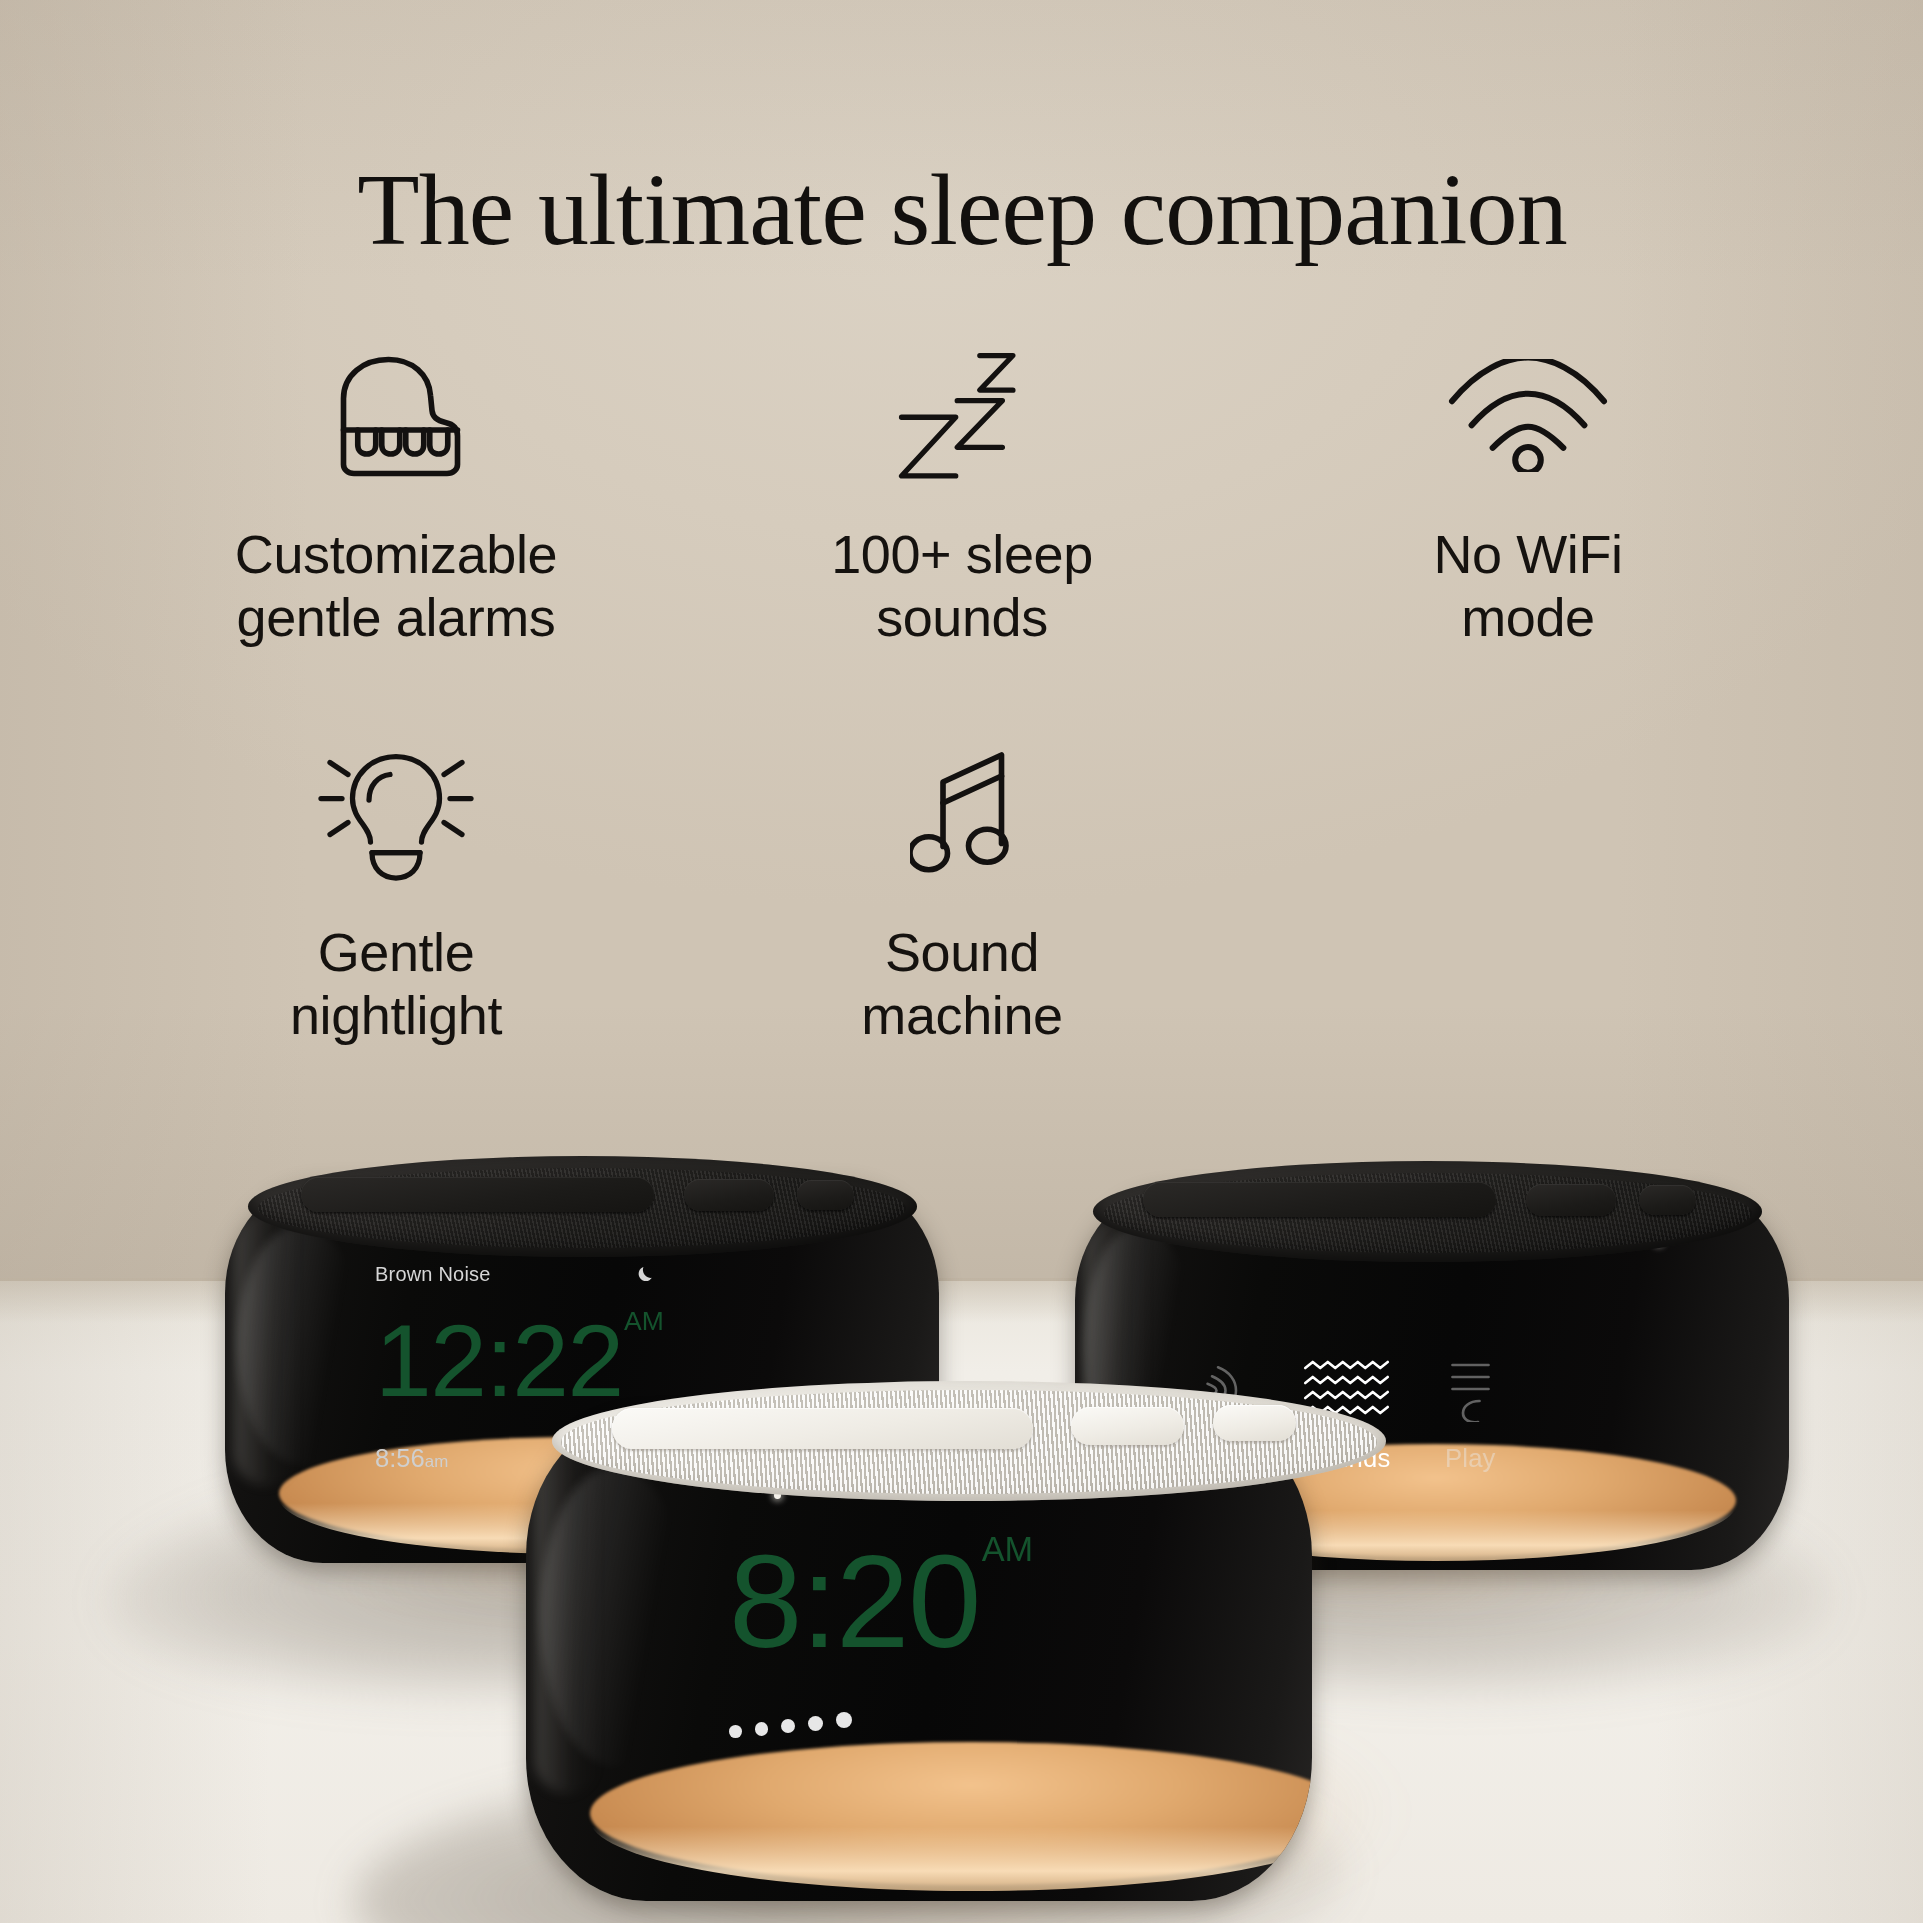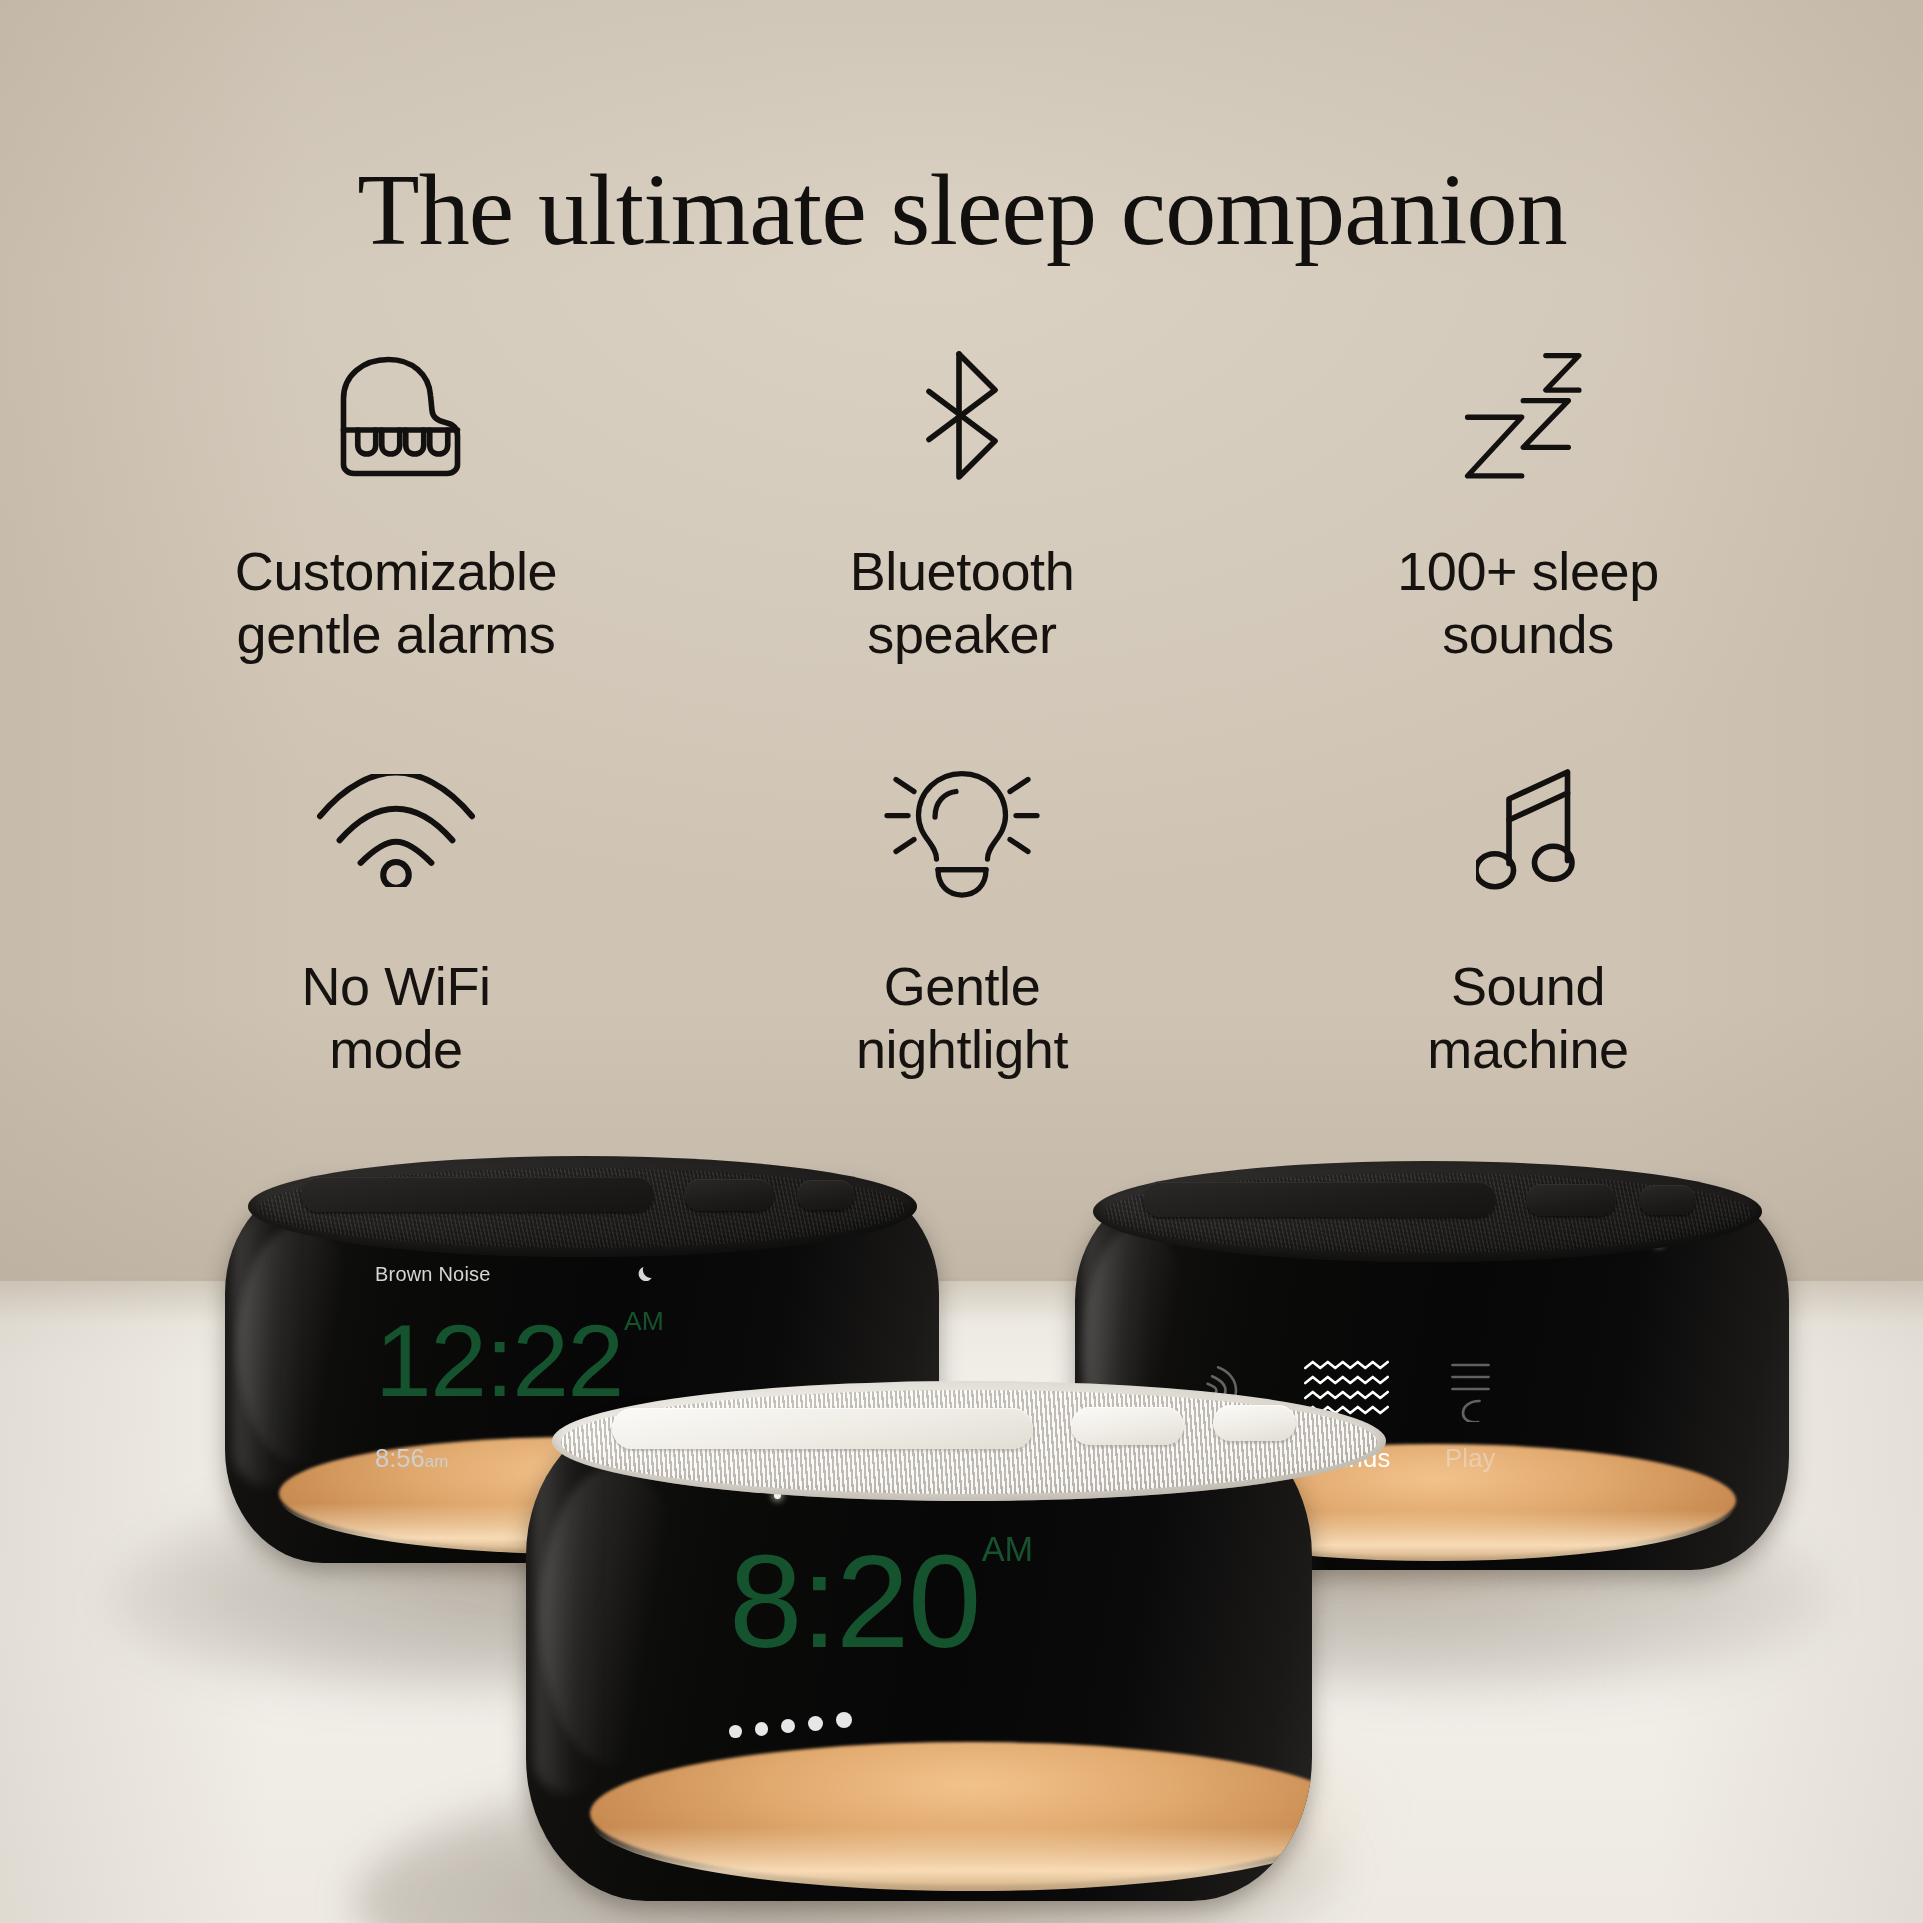--- a/index.html
+++ b/index.html
@@ -91,21 +91,21 @@
     flex-direction: column;
     align-items: center;
   }
   .feature-icon {
     height: 150px;
     display: flex;
     align-items: center;
     justify-content: center;
   }
   .feature-label {
-    margin-top: 50px;
+    margin-top: 33px;
     text-align: center;
     font-size: 54px;
     line-height: 1.16;
     color: #15120f;
     font-weight: 400;
     letter-spacing: -0.4px;
     white-space: pre-line;
   }
 
   
@@ -288,30 +288,20 @@
           <path d="M45 104 V124 C45 131 50 136 57 136 C64 136 69 131 69 124 V104"></path>
           <path d="M77 104 V124 C77 131 82 136 89 136 C96 136 101 131 101 124 V104"></path>
           <path d="M109 104 V124 C109 131 114 136 121 136 C128 136 133 131 133 124 V104"></path>
           <path d="M141 104 V124 C141 131 146 136 153 136 C160 136 165 131 165 124 V104"></path>
         </svg>
       </div>
       <div class="feature-label">Customizable
 gentle alarms</div>
     </div>
 
-    <div class="feature">
-      <div class="feature-icon">
-        <svg width="90" height="135" viewBox="0 0 120 180" fill="none" stroke="#131110" stroke-width="7.5" stroke-linejoin="round" stroke-linecap="round">
-          <path d="M56 8 V172 L104 124 L16 58"></path>
-          <path d="M56 8 L104 56 L16 122"></path>
-        </svg>
-      </div>
-      <div class="feature-label">Bluetooth
-speaker</div>
-    </div>
 
     <div class="feature">
       <div class="feature-icon">
         <svg width="143" height="140" viewBox="0 0 190 186" fill="none" stroke="#131110" stroke-width="7" stroke-linejoin="round" stroke-linecap="round">
           <path d="M118 14 H162 L118 60 H162"></path>
           <path d="M88 74 H148 L88 136 H148"></path>
           <path d="M14 96 H86 L14 174 H86"></path>
         </svg>
       </div>
       <div class="feature-label">100+ sleep

